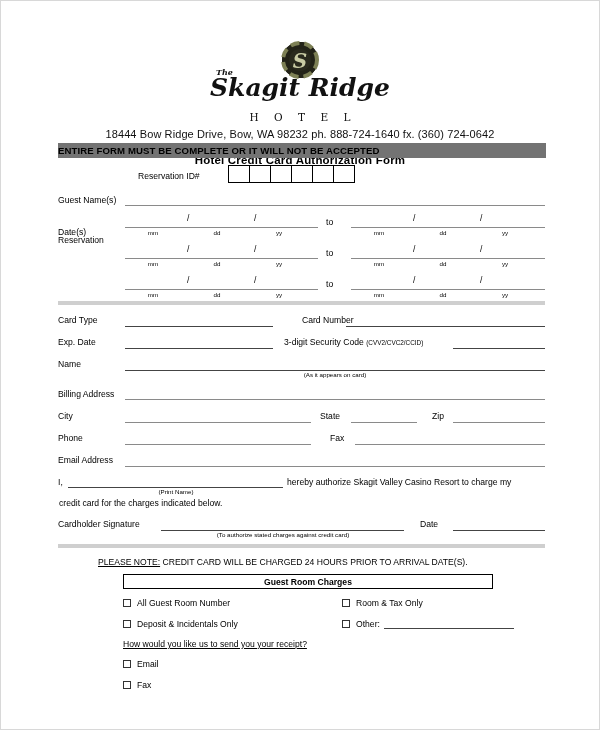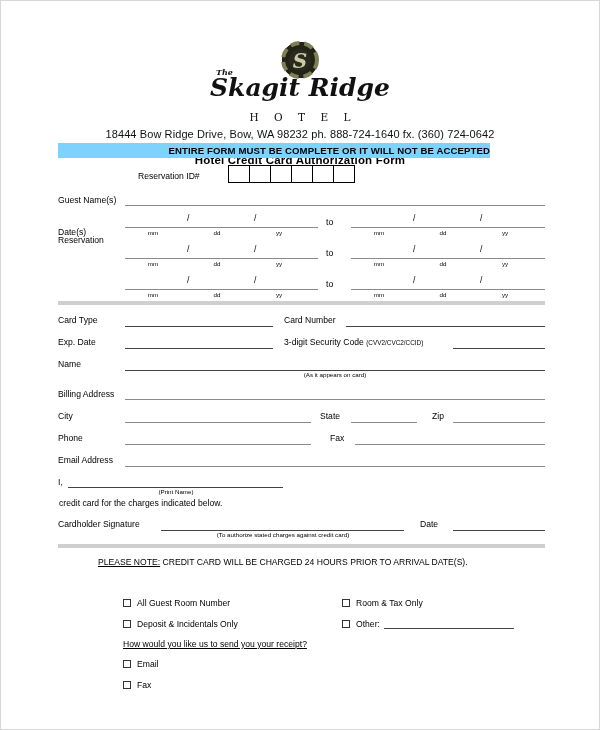--- a/index.html
+++ b/index.html
@@ -76,26 +76,26 @@
     font-weight: bold;
     margin-top: 14px;
     letter-spacing: 0.2px;
   }
 
   
   .banner {
     position: absolute;
     left: 57px;
     top: 142px;
-    width: 432px;
+    width: 488px;
     height: 15px;
-    background: #7dd3fc;
+    background: #737373;
     display: flex;
     align-items: center;
-    justify-content: flex-end;
+    justify-content: flex-start;
   }
   .banner span {
     font-size: 9.6px;
     font-weight: bold;
     letter-spacing: 0.1px;
     color: #000;
   }
   .lbl {
     position: absolute;
     font-size: 8.6px;
@@ -273,21 +273,21 @@
     <div class="tiny" style="left:358px; top:290px; width:40px;">mm</div>
     <div class="tiny" style="left:422px; top:290px; width:40px;">dd</div>
     <div class="tiny" style="left:484px; top:290px; width:40px;">yy</div>
   </div>
 
   <div class="sep" style="top:300px;"></div>
 
   <div class="lbl" style="left:57px; top:314px;">Card Type</div>
   <div class="rule dark" style="left:124px; top:325px; width:148px;"></div>
 
-  <div class="lbl" style="left:283px; top:314px;">Card Number</div>
+  <div class="lbl" style="left:301px; top:314px;">Card Number</div>
   <div class="rule dark" style="left:345px; top:325px; width:199px;"></div>
 
   <div class="lbl" style="left:57px; top:336px;">Exp. Date</div>
   <div class="rule dark" style="left:124px; top:347px; width:148px;"></div>
 
   <div class="lbl" style="left:283px; top:336px;">
     <span>3-digit Security Code</span>
     <span style="font-size:6.4px;">(CVV2/CVC2/CCID)</span>
   </div>
   <div class="rule dark" style="left:452px; top:347px; width:92px;"></div>
@@ -313,36 +313,40 @@
 
   <div class="lbl" style="left:329px; top:432px;">Fax</div>
   <div class="rule" style="left:354px; top:443px; width:190px;"></div>
 
   <div class="lbl" style="left:57px; top:454px;">Email Address</div>
   <div class="rule" style="left:124px; top:465px; width:420px;"></div>
 
   <div class="lbl" style="left:57px; top:476px;">I,</div>
   <div class="rule dark" style="left:67px; top:486px; width:215px;"></div>
   <div class="tiny" style="left:122px; top:487px; width:106px;">(Print Name)</div>
+  <div class="lbl" style="left:286px; top:476px;">hereby authorize Skagit Valley Casino Resort to charge my</div>
   <div class="lbl" style="left:58px; top:497px;">credit card for the charges indicated below.</div>
 
   <div class="lbl" style="left:57px; top:518px;">Cardholder Signature</div>
   <div class="rule dark" style="left:160px; top:529px; width:243px;"></div>
   <div class="tiny" style="left:182px; top:530px; width:200px;">(To authorize stated charges against credit card)</div>
 
   <div class="lbl" style="left:419px; top:518px;">Date</div>
   <div class="rule dark" style="left:452px; top:529px; width:92px;"></div>
 
   <div class="sep" style="top:543px;"></div>
 
   <div class="lbl" style="left:97px; top:556px;">
     <span class="bold underline-txt">PLEASE NOTE:</span>
     <span>CREDIT CARD WILL BE CHARGED 24 HOURS PRIOR TO ARRIVAL DATE(S).</span>
   </div>
 
+  <div class="grc-box">
+    <span>Guest Room Charges</span>
+  </div>
 
   <div class="cb" style="left:122px; top:598px;"></div>
   <div class="lbl" style="left:136px; top:597px;">All Guest Room Number</div>
 
   <div class="cb" style="left:122px; top:619px;"></div>
   <div class="lbl" style="left:136px; top:618px;">Deposit &amp; Incidentals Only</div>
 
   <div class="cb" style="left:341px; top:598px;"></div>
   <div class="lbl" style="left:355px; top:597px;">Room &amp; Tax Only</div>
 

